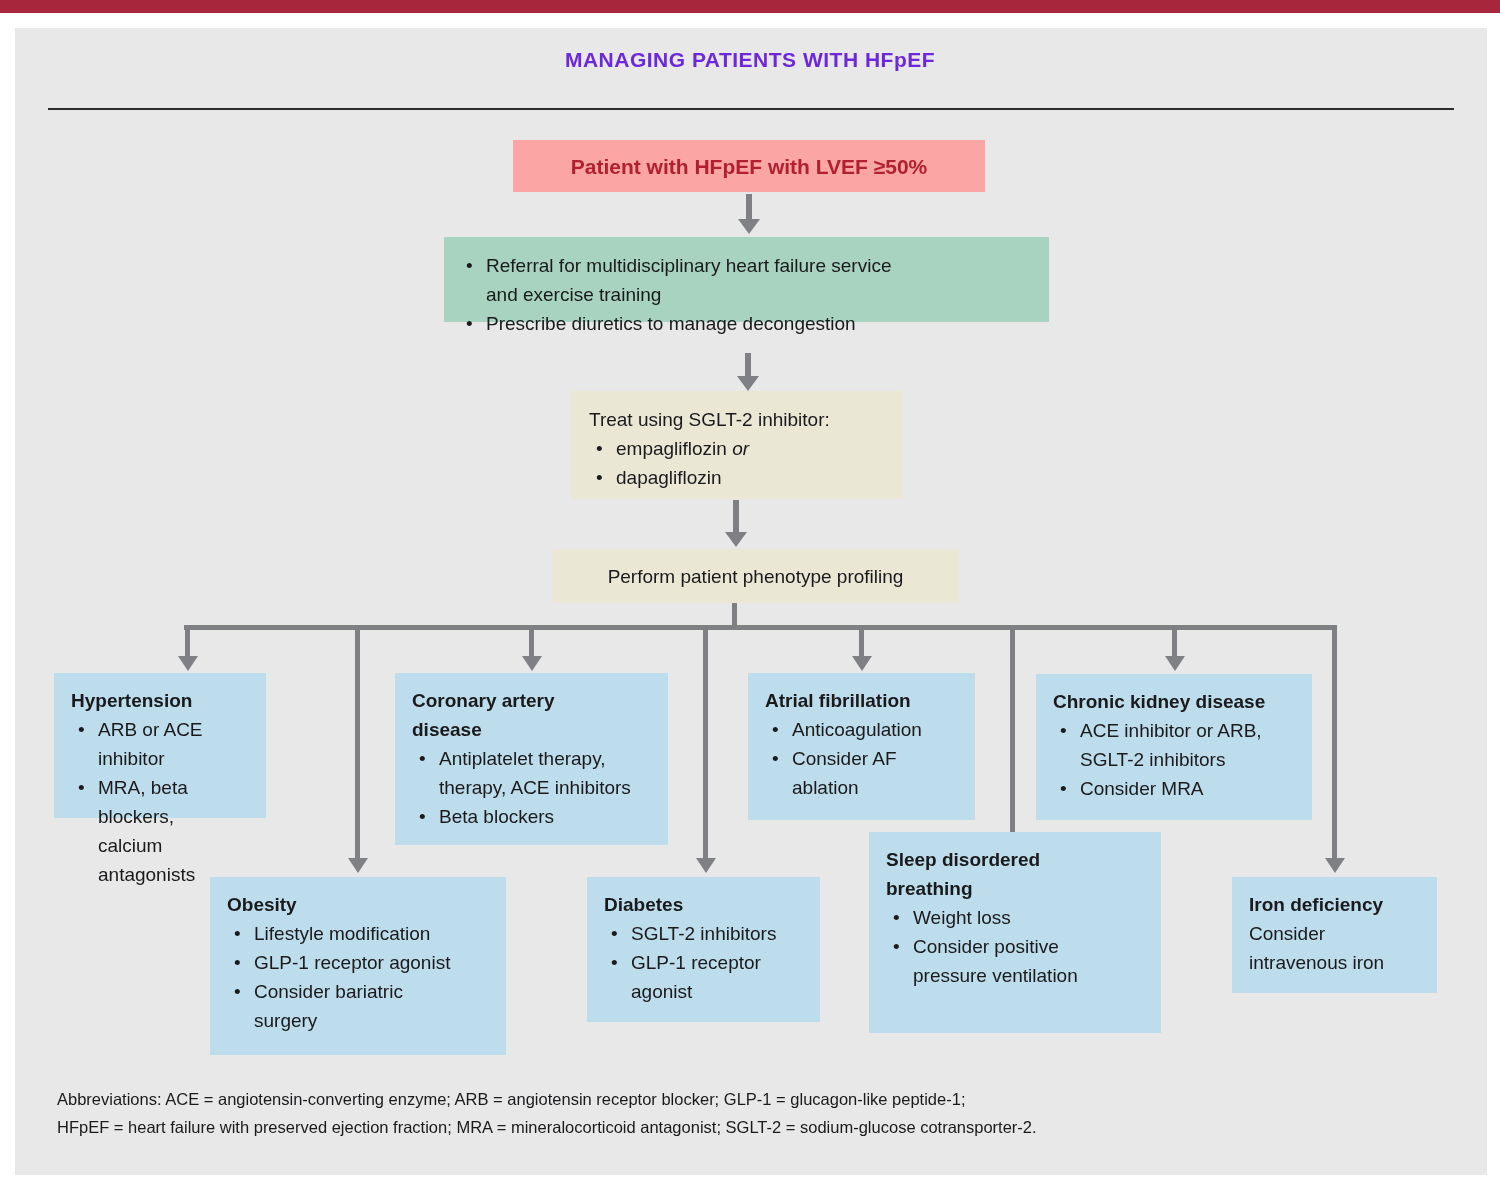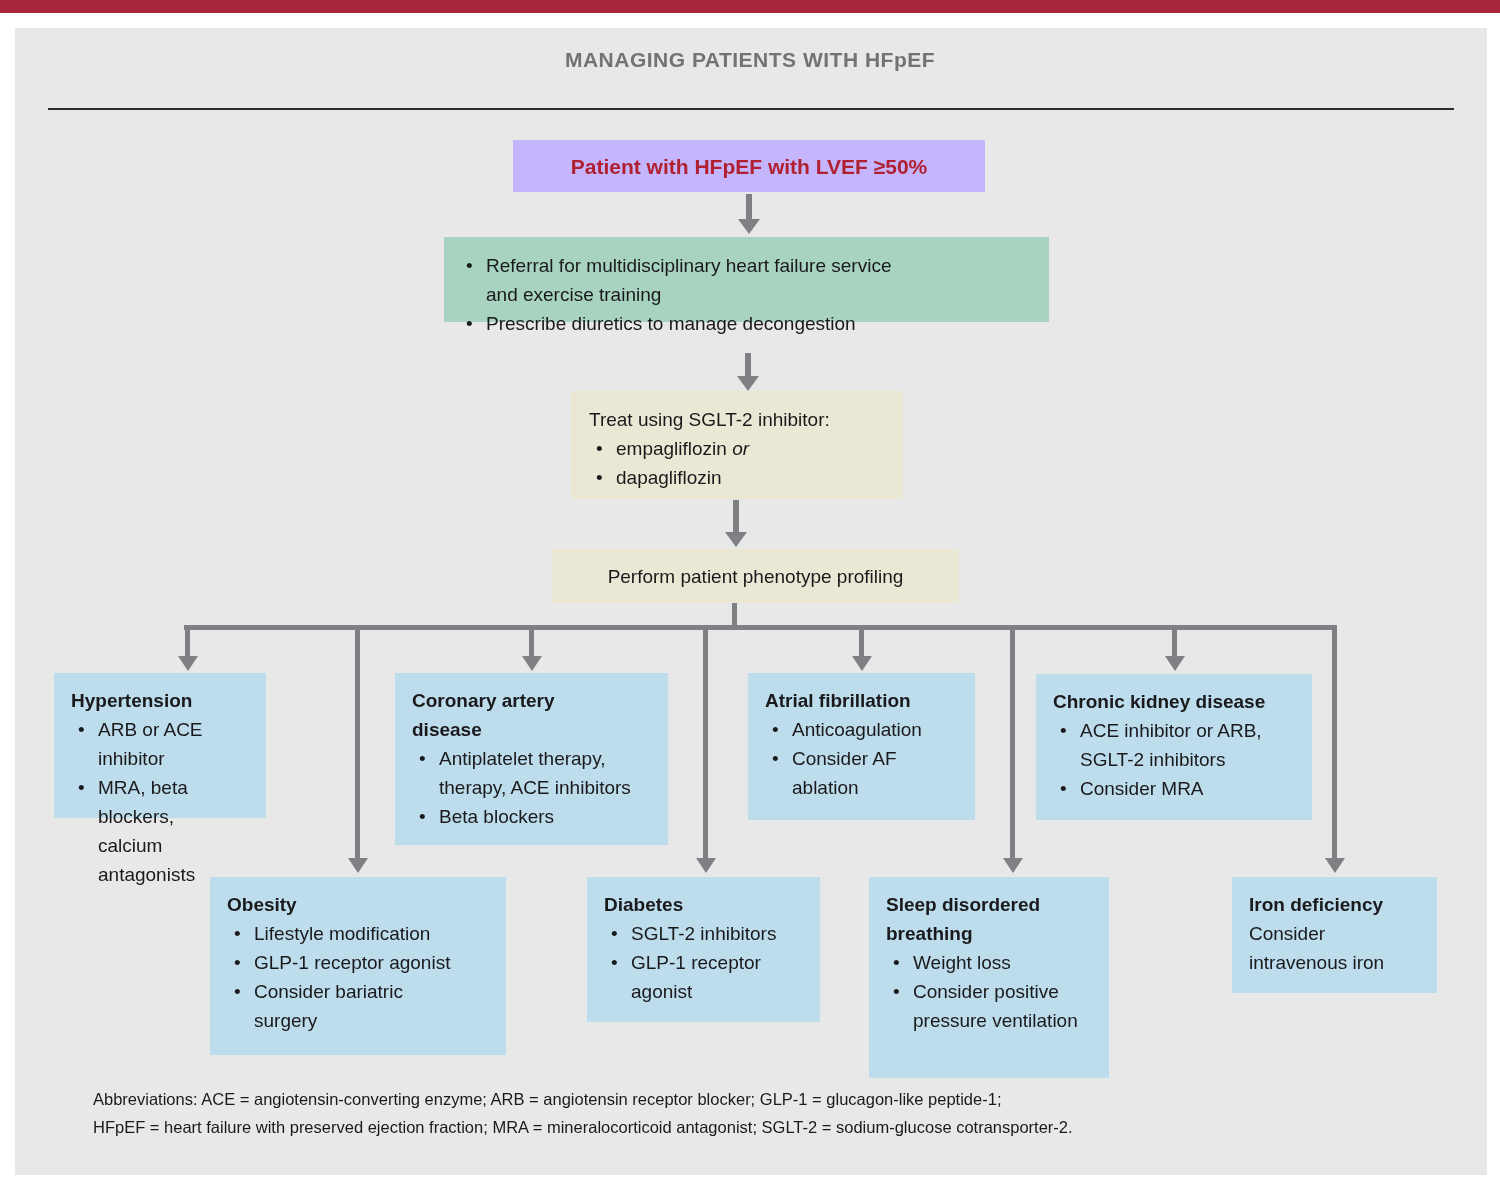--- a/index.html
+++ b/index.html
@@ -5,27 +5,27 @@
   html,body { margin:0; padding:0; background:#ffffff; }
   #page {
     position:relative; width:1500px; height:1196px; background:#ffffff;
     font-family:"Liberation Sans", sans-serif; color:#1a1a1c; overflow:hidden;
   }
   .redbar { position:absolute; left:0; top:0; width:1500px; height:13px; background:#a8263b; }
   .panel  { position:absolute; left:15px; top:28px; width:1472px; height:1147px; background:#e8e8e9; }
 
   .pagetitle {
     position:absolute; left:0; right:0; top:48px; text-align:center;
-    font-size:21px; font-weight:bold; letter-spacing:.5px; color:#737373;
+    font-size:21px; font-weight:bold; letter-spacing:.5px; color:#6d28d9;
   }
   .rule { position:absolute; left:48px; top:108px; width:1406px; height:2px; background:#2c2c2e; }
 
   .box { position:absolute; font-size:19px; line-height:29px; color:#1a1a1c; box-sizing:border-box; }
   .startbox {
-    left:513px; top:140px; width:472px; height:52px; background:#c4b5fd;
+    left:513px; top:140px; width:472px; height:52px; background:#fca5a5;
     display:flex; align-items:center; justify-content:center;
     font-size:21px; font-weight:bold; color:#b02031;
   }
   .green { left:444px; top:237px; width:605px; height:85px; background:#a8d3c0; padding:14px 16px 0 15px; }
   .beige { background:#eae8d5; }
   .sglt  { left:571px; top:391px; width:332px; height:108px; padding:14px 16px 0 18px; }
   .prof  { left:552px; top:549px; width:407px; height:54px; display:flex; align-items:center; justify-content:center; }
   .blue  { background:#bddcec; padding:13px 12px 0 17px; }
 
   .t { font-weight:bold; }
@@ -47,24 +47,24 @@
   .vs { width:5px; }
   .hl { position:absolute; left:184px; top:625px; width:1153px; height:5px; background:#7f8083; }
 
   
   .hyp { left:54px;   top:673px; width:212px; height:145px; }
   .cor { left:395px;  top:673px; width:273px; height:172px; }
   .af  { left:748px;  top:673px; width:227px; height:147px; }
   .ckd { left:1036px; top:674px; width:276px; height:146px; }
   .obe { left:210px;  top:877px; width:296px; height:178px; }
   .dia { left:587px;  top:877px; width:233px; height:145px; }
-  .slp { left:869px;  top:877px; width:240px; height:201px; }
+  .slp { left:869px;  top:832px; width:292px; height:201px; }
   .irn { left:1232px; top:877px; width:205px; height:116px; }
 
-  .foot { position:absolute; left:57px; font-size:16.5px; color:#1a1a1c;margin-left:36px; }
+  .foot { position:absolute; left:57px; font-size:16.5px; color:#1a1a1c; }
 </style>
 </head>
 <body>
 
 <div id="page">
   <div class="redbar"></div>
   <div class="panel"></div>
 
   <div class="pagetitle">MANAGING PATIENTS WITH HFpEF</div>
   <div class="rule"></div>

